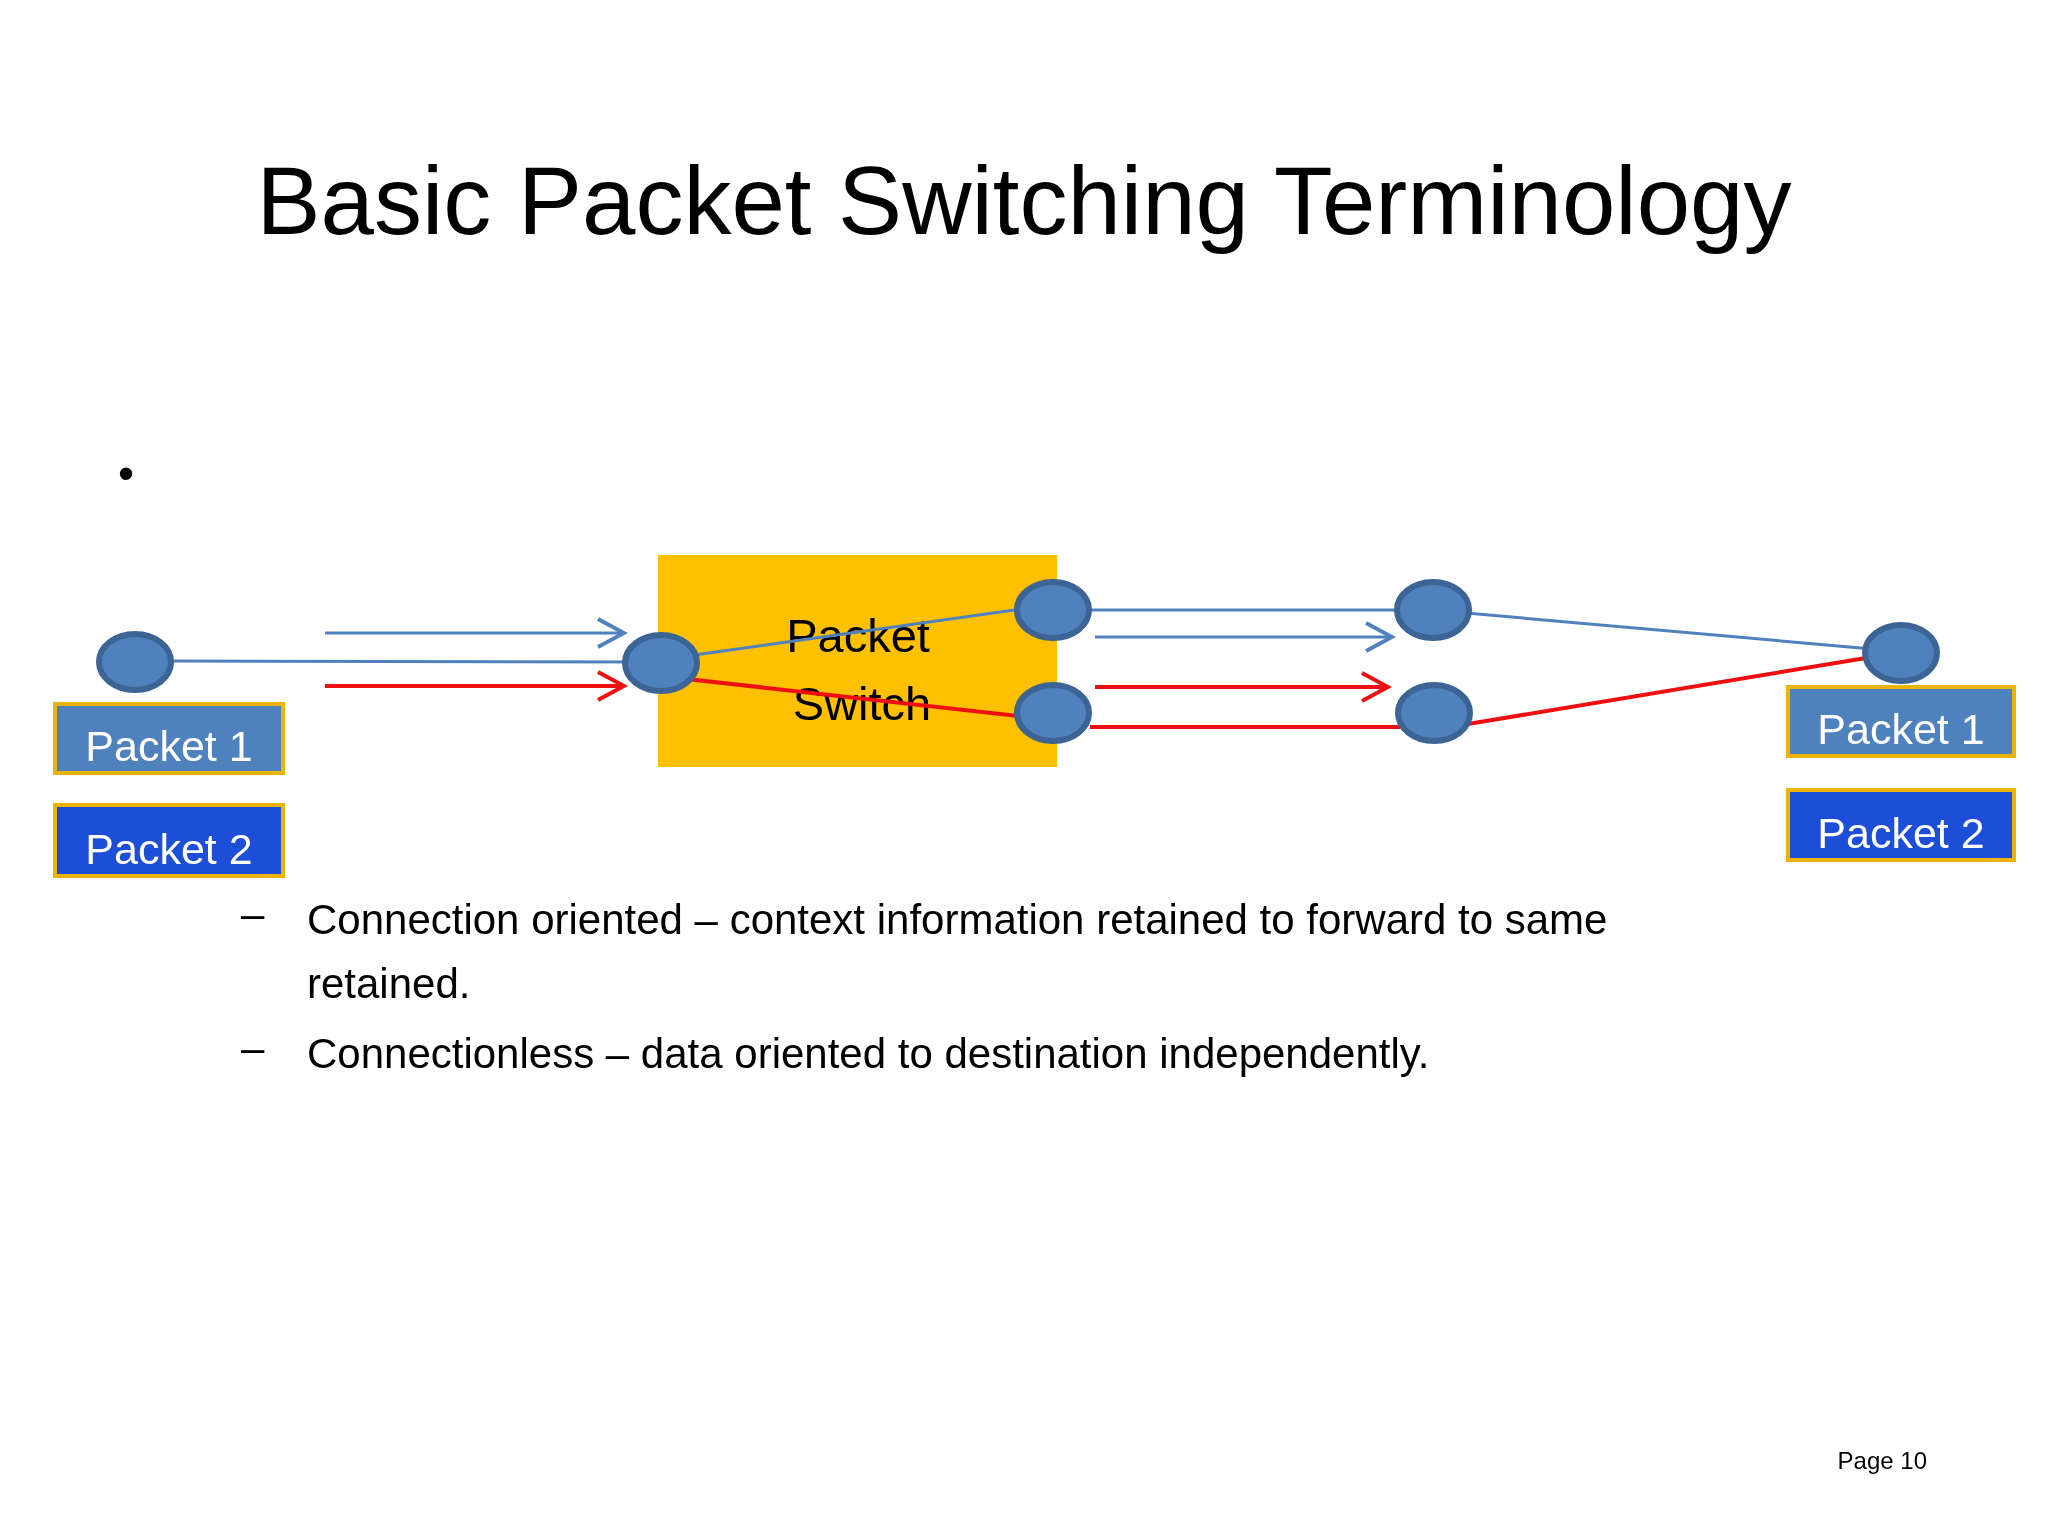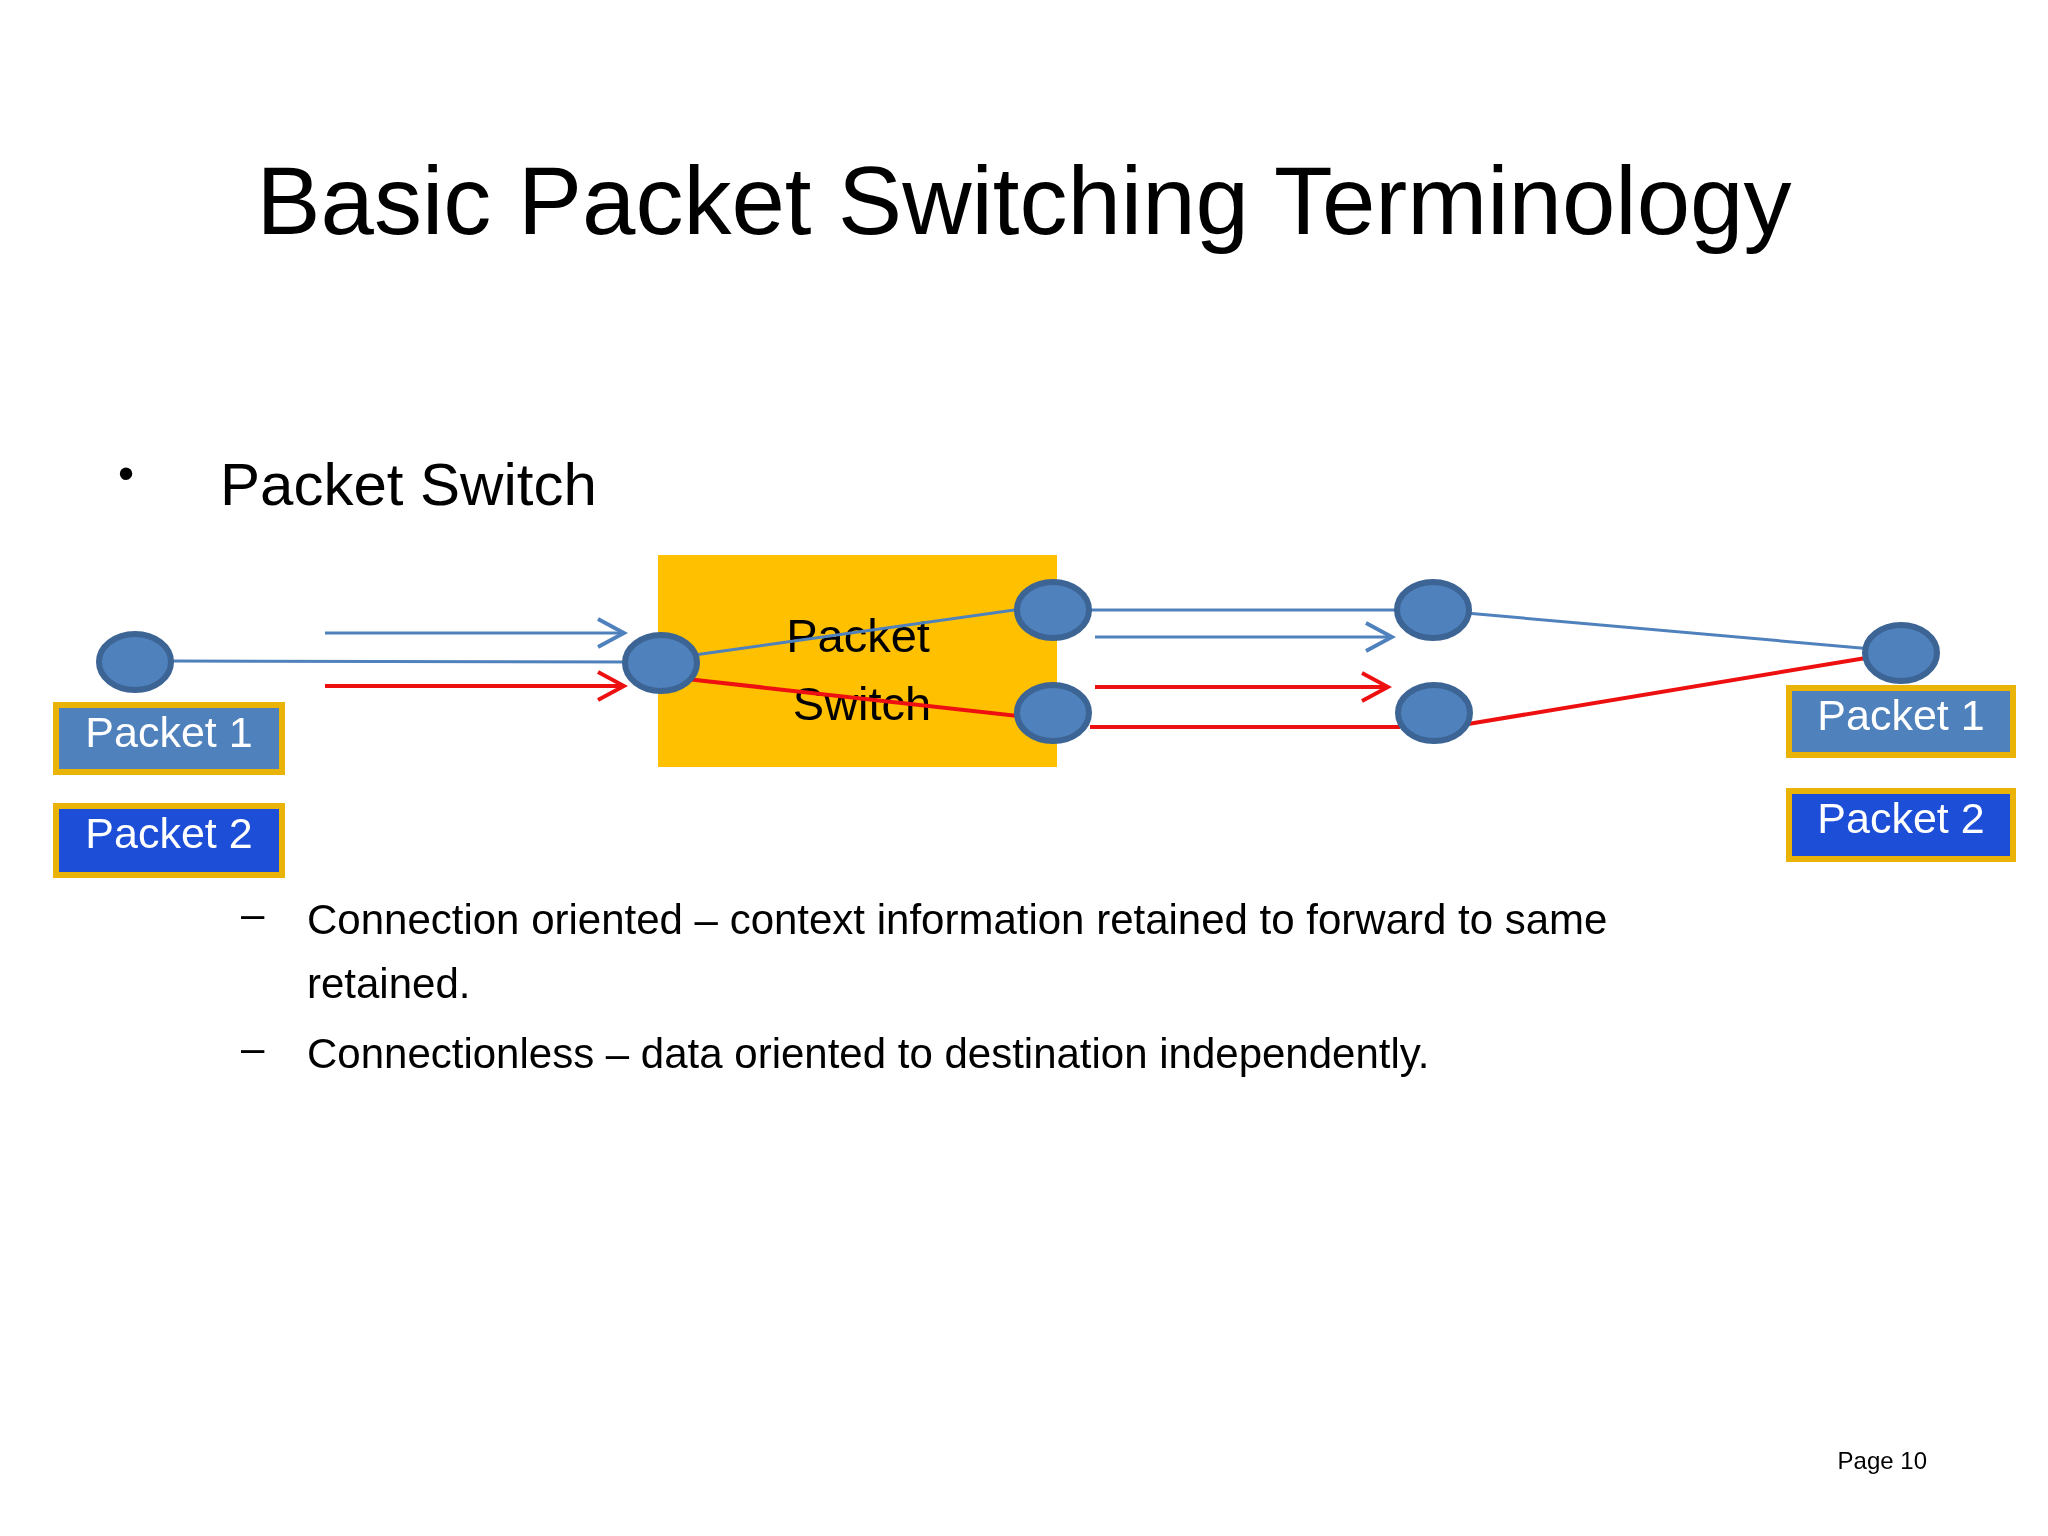--- a/index.html
+++ b/index.html
@@ -38,23 +38,23 @@
   
   svg.diagram {
     position: absolute;
     left: 0; top: 0;
     width: 2048px;
     height: 1536px;
   }
   .pkt-box {
     position: absolute;
     box-sizing: border-box;
-    border: 6px solid #eab308;
+    border: 4px solid #eab308;
     display: flex;
-    align-items: flex-start;
+    align-items: flex-end;
     justify-content: center;
     color: #ffffff;
     font-size: 43px;
     white-space: nowrap;
   }
   .pkt-blue { background: #4F81BD; }
   .pkt-red  { background: #1d4ed8; }
   .box-l1 { left: 53px;   top: 702px; width: 232px; height: 73px; }
   .box-l2 { left: 53px;   top: 803px; width: 232px; height: 75px; }
   .box-r1 { left: 1786px; top: 685px; width: 230px; height: 73px; }
@@ -86,21 +86,20 @@
   .svg-label { font-family: "Liberation Sans", sans-serif; font-size: 47px; fill: #000000; }
 </style>
 </head>
 <body>
 
 <div class="slide">
 
   <div class="title">Basic Packet Switching Terminology</div>
 
   <span class="bullet-dot">•</span>
-  <span class="bullet-label">Packet Switch</span>
 
   <svg class="diagram" viewBox="0 0 2048 1536" xmlns="http://www.w3.org/2000/svg">
     <defs>
       <marker id="arrow-blue" markerUnits="userSpaceOnUse" markerWidth="34" markerHeight="34" viewBox="0 0 34 34" refX="30" refY="17" orient="auto">
         <path d="M4,3 L30,17 L4,31" fill="none" stroke="#4F81BD" stroke-width="4"></path>
       </marker>
       <marker id="arrow-red" markerUnits="userSpaceOnUse" markerWidth="34" markerHeight="34" viewBox="0 0 34 34" refX="30" refY="17" orient="auto">
         <path d="M4,3 L30,17 L4,31" fill="none" stroke="#EE1010" stroke-width="4"></path>
       </marker>
     </defs>

